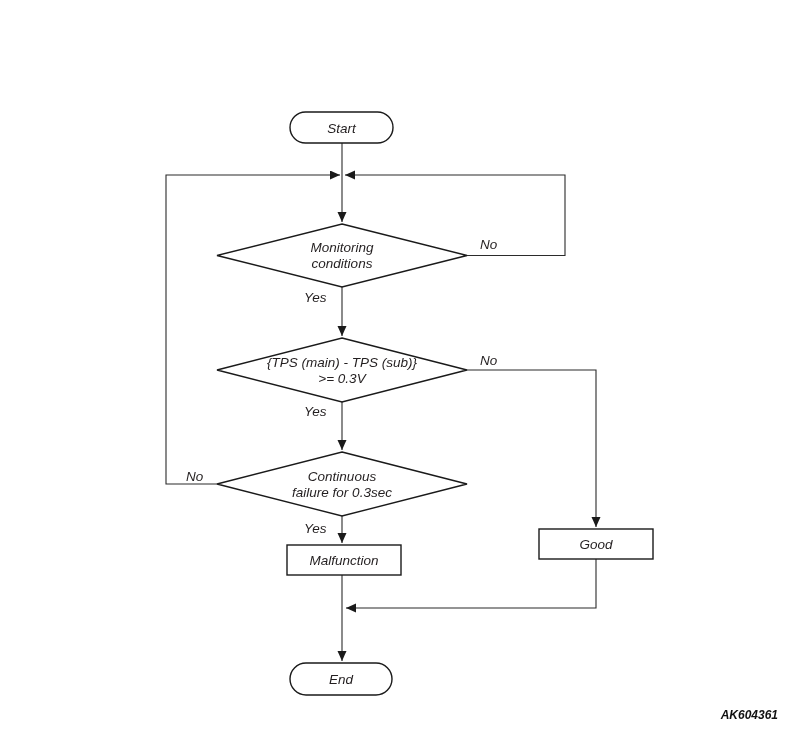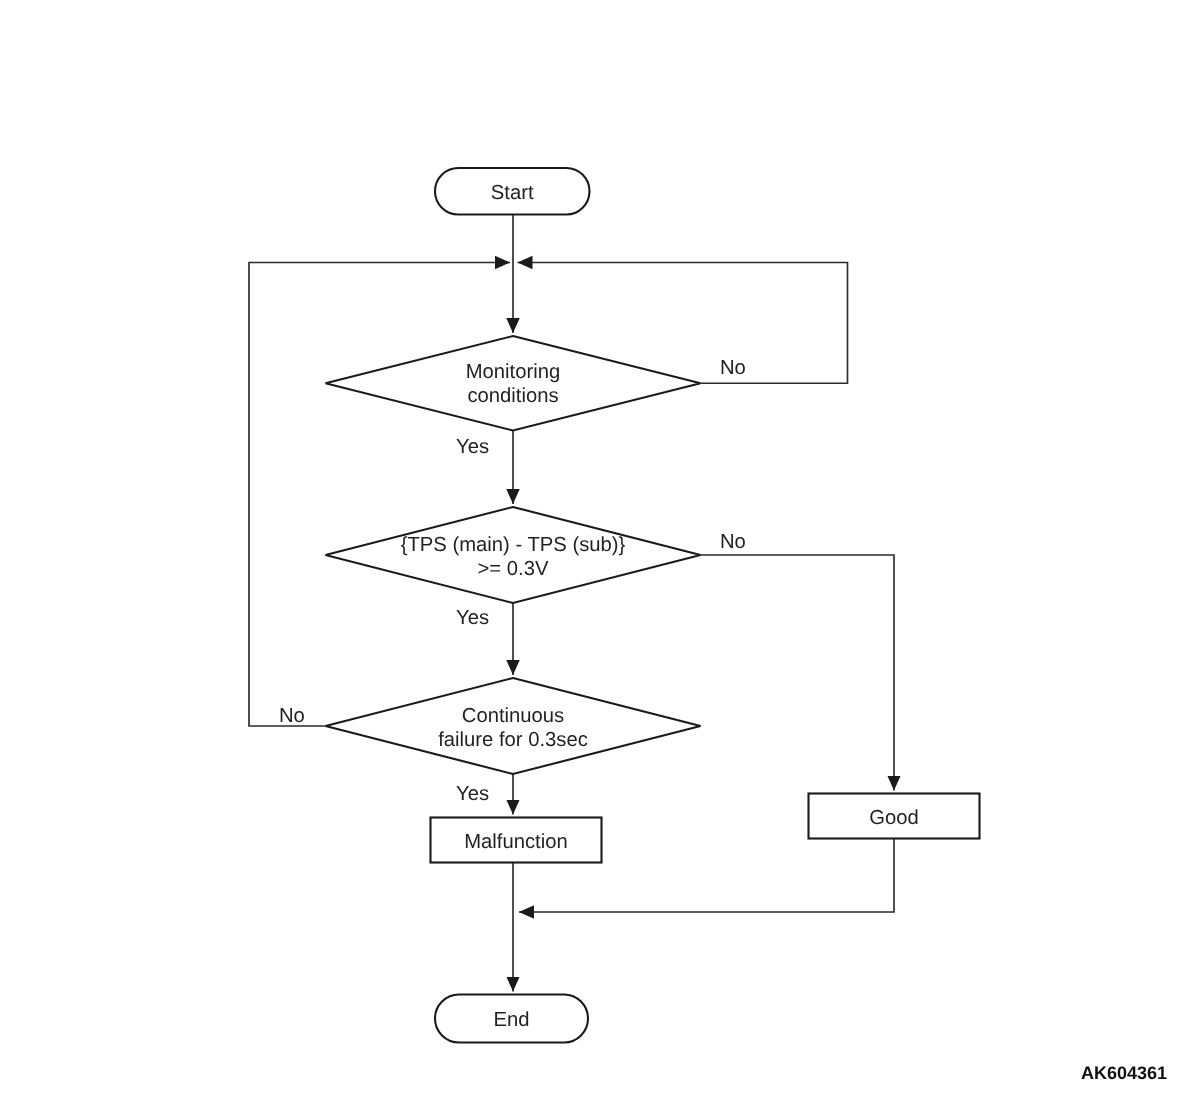--- a/index.html
+++ b/index.html
@@ -6,20 +6,21 @@
     margin: 0;
     padding: 0;
     background: #ffffff;
   }
   .canvas {
     position: relative;
     width: 800px;
     height: 732px;
     background: #ffffff;
     overflow: hidden;
+    font-style: italic;
   }
   svg { display: block; }
   .flow {
     fill: none;
     stroke: #2b2b2b;
     stroke-width: 1.1;
   }
   .shape {
     fill: #ffffff;
     stroke: #1a1a1a;

